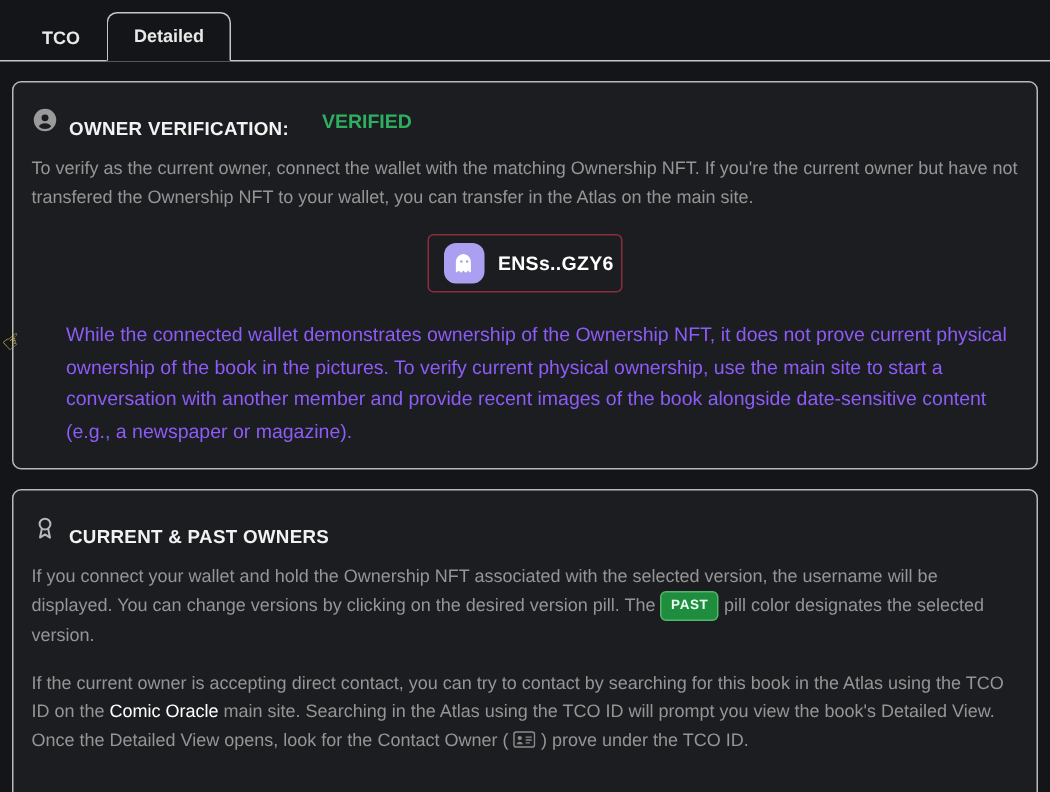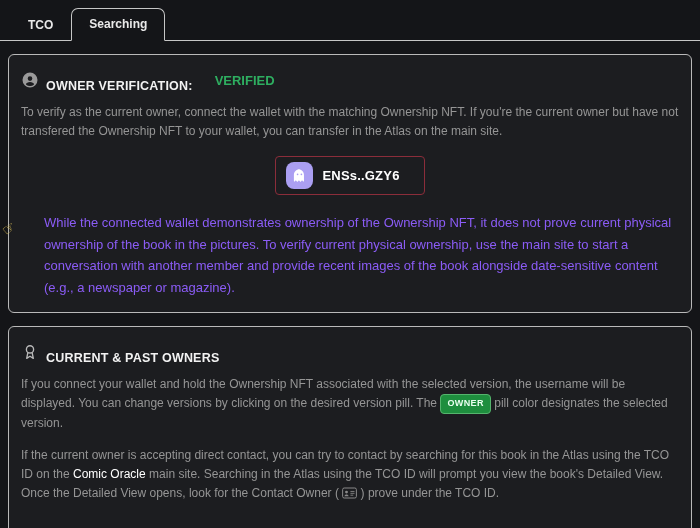--- a/index.html
+++ b/index.html
@@ -28,21 +28,21 @@
   .panel-heading { display:flex; align-items:center; gap:7px; margin-bottom:10px; }
   .panel-heading .htext { font-size:12.5px; font-weight:bold; color:#f2f2f2; letter-spacing:.2px;margin-top:12px; }
   .status-verified { color:#2eae60; font-weight:bold; font-size:13px; margin-left:15px;text-align:center; }
   .hicon { width:18px; height:18px; flex:0 0 auto; display:block; }
   p.body-text { font-size:12px; line-height:1.6; color:#959595; }
   
   .wallet-wrap { display:flex; justify-content:center; margin:15px 0 17px; }
   .wallet-btn {
     display:flex; align-items:center; gap:9px;
     background:#1c1d20; border:1px solid #8b2d3a; border-radius:4px;
-    padding:5px 24px 5px 10px; height:39px; cursor:pointer;
+    padding:5px 5px 5px 10px; height:39px; cursor:pointer;
   }
   .phantom-icon {
     width:27px; height:27px; border-radius:8px; background:#ab9ff2;
     display:flex; align-items:center; justify-content:center;
   }
   .wallet-label { color:#ffffff; font-weight:bold; font-size:13px; letter-spacing:.2px; }
   
   .note { display:flex; gap:7px; padding:0 2px; }
   .note-icon { color:#d9bd55; font-size:15px; line-height:1.2; transform:rotate(-38deg); flex:0 0 14px; }
   .note-text { font-size:13px; line-height:1.65; color:#8b5cf6; }
@@ -58,21 +58,21 @@
   
   .table { margin-top:20px; font-size:12px; }
   .thead { display:grid; grid-template-columns:215px 225px 1fr; padding:6px 10px 12px; }
   .th { font-weight:bold; color:#f0f0f0; }
 </style>
 </head>
 <body>
 
 <div class="tabbar">
   <div class="tab">TCO</div>
-  <div class="tab active">Searching</div>
+  <div class="tab active">Detailed</div>
 </div>
 
 <div class="panel">
   <div class="panel-heading">
     <svg class="hicon" viewBox="0 0 24 24">
       <path fill="#9a9a9a" d="M12 2a10 10 0 1 0 0 20 10 10 0 0 0 0-20zm0 5a3.1 3.1 0 1 1 0 6.2A3.1 3.1 0 0 1 12 7zm0 13a8 8 0 0 1-5.4-2.1c.3-1.9 2.7-3.1 5.4-3.1s5.1 1.2 5.4 3.1A8 8 0 0 1 12 20z"></path>
     </svg>
     <span class="htext">OWNER VERIFICATION:</span>
     <span class="status-verified">VERIFIED</span>
   </div>
@@ -101,21 +101,21 @@
 <div class="panel">
   <div class="panel-heading">
     <svg class="hicon" viewBox="0 0 24 24" fill="none" stroke="#b9b9b9" stroke-width="1.8">
       <circle cx="12" cy="8.5" r="4.8"></circle>
       <path d="M9.2 12.6 7.6 20.5l4.4-2.8 4.4 2.8-1.6-7.9" stroke-linejoin="round"></path>
     </svg>
     <span class="htext">CURRENT &amp; PAST OWNERS</span>
   </div>
 
   <p class="body-text owners-p">
-    <span>If you connect your wallet and hold the Ownership NFT associated with the selected version, the username will be displayed. You can change versions by clicking on the desired version pill. The </span><span class="inline-pill-green">OWNER</span><span> pill color designates the selected version.</span>
+    <span>If you connect your wallet and hold the Ownership NFT associated with the selected version, the username will be displayed. You can change versions by clicking on the desired version pill. The </span><span class="inline-pill-green">PAST</span><span> pill color designates the selected version.</span>
   </p>
 
   <p class="body-text owners-p">
     <span>If the current owner is accepting direct contact, you can try to contact by searching for this book in the Atlas using the TCO ID on the </span><span class="link-red">Comic Oracle</span><span> main site. Searching in the Atlas using the TCO ID will prompt you view the book's Detailed View. Once the Detailed View opens, look for the Contact Owner ( </span><svg class="contact-icon" width="15" height="12" viewBox="0 0 24 18">
         <rect x="1" y="1" width="22" height="16" rx="2.5" fill="none" stroke="#8a8a8a" stroke-width="1.6"></rect>
         <circle cx="7.2" cy="7.5" r="2.3" fill="#8a8a8a"></circle>
         <path d="M3.8 14c.5-1.8 1.8-2.7 3.4-2.7s2.9.9 3.4 2.7z" fill="#8a8a8a"></path>
         <path d="M13.5 6.5h6.5M13.5 9.5h6.5M13.5 12.5h4.5" stroke="#8a8a8a" stroke-width="1.4"></path>
       </svg><span> ) prove under the TCO ID.</span>
   </p>

